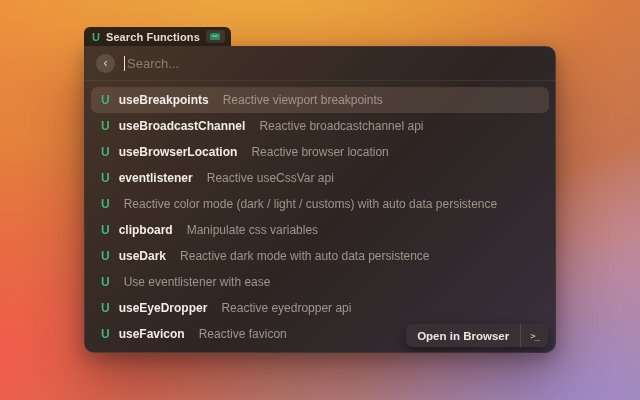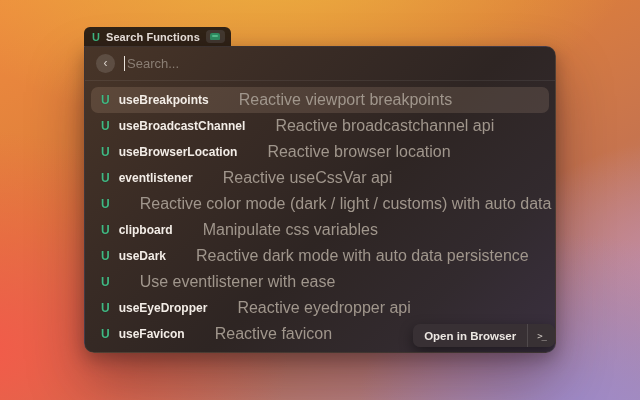--- a/index.html
+++ b/index.html
@@ -53,23 +53,23 @@
   .row{
     height:26px;display:flex;align-items:center;gap:9px;
     padding:0 10px;border-radius:7px;
   }
   .row.selected{background:rgba(255,220,188,.13);}
   .u-icon{
     color:#41b883;font-weight:800;font-size:12px;flex:0 0 auto;
     text-shadow:0 0 1px rgba(0,0,0,.4);
   }
   .fn-name{color:#f3ede7;font-size:12px;font-weight:700;white-space:nowrap;}
-  .fn-desc{color:#a0968c;font-size:16px;white-space:nowrap;margin-left:21px;}
+  .fn-desc{color:#a0968c;font-size:12px;white-space:nowrap;margin-left:5px;}
   .action-btn{
-    position:absolute;right:0;bottom:5px;height:23px;
+    position:absolute;right:7px;bottom:5px;height:23px;
     display:flex;align-items:center;
     background:rgba(56,49,52,.96);border-radius:7px;
     box-shadow:0 5px 14px rgba(0,0,0,.45);
   }
   .action-label{color:#ece7e2;font-size:11.5px;font-weight:700;padding:0 11px;}
   .action-divider{width:1px;height:23px;background:rgba(255,255,255,.12);}
   .key-glyph{
     color:#cfc8c2;font-size:9px;font-family:"DejaVu Sans Mono", monospace;
     padding:0 9px;letter-spacing:-1px;
   }

